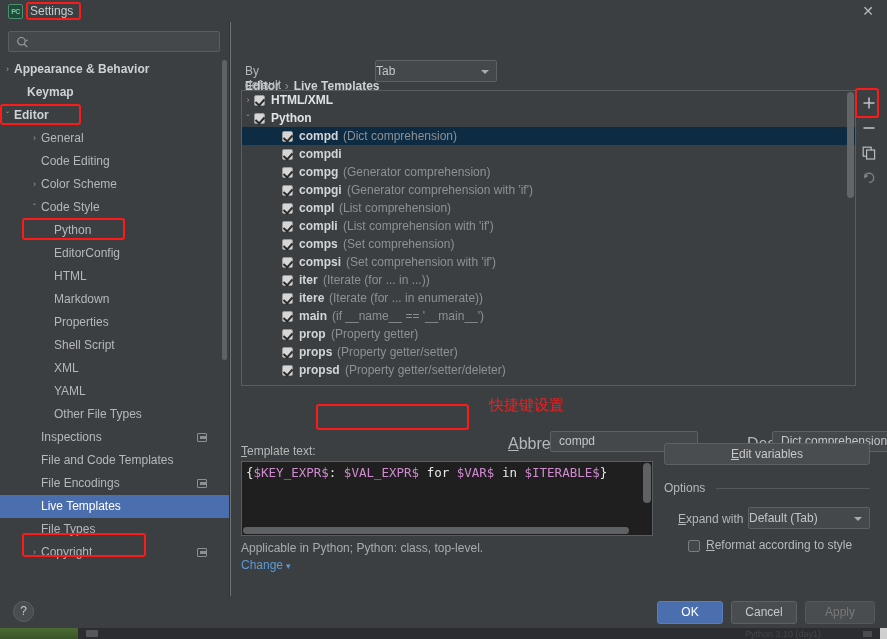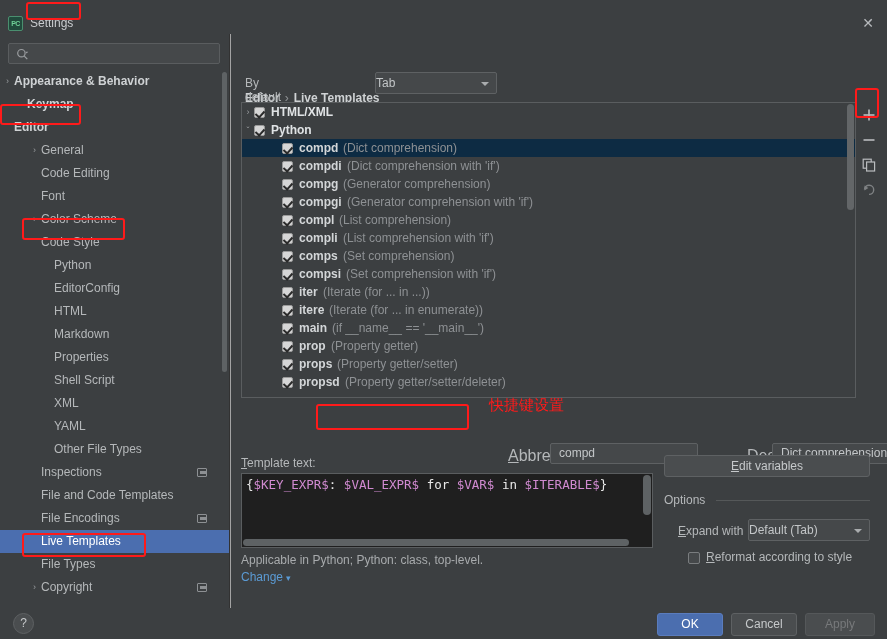--- a/index.html
+++ b/index.html
@@ -17,22 +17,22 @@
   .bg-strip { position:absolute; left:0; top:628px; width:887px; height:11px; background:#2b2d30; }
   .bg-green { position:absolute; left:0; top:628px; width:78px; height:11px;
               background:linear-gradient(180deg,#4a6b34,#3a5428); }
   .bg-taskitem { position:absolute; left:86px; top:630px; width:12px; height:7px; background:#55585a; border-radius:1px;}
   .bg-right { position:absolute; left:705px; top:628px; width:182px; height:11px; background:#2b2d30;}
   .bg-ghost { position:absolute; top:629px; left:745px; font-size:9px; color:#43464a; white-space:nowrap;}
   .bg-ghosticon { position:absolute; left:863px; top:631px; width:9px; height:6px; background:#4a4d50; }
   .bg-whitebar { position:absolute; left:880px; top:628px; width:7px; height:11px; background:#cfcfcf; }
 
   
-  .dialog { position:absolute; left:0; top:12px; width:887px; height:628px;
-            background:#a3a3a3; }
+  .dialog { position:absolute; left:0; top:0; width:887px; height:628px;
+            background:#737373; }
 
   
   .titlebar { position:absolute; left:0; top:0; width:887px; height:22px; background:#3c3f41; }
   .app-icon { position:absolute; left:8px; top:4px; width:15px; height:15px;
               background:#214a3c; border:1px solid #4a8f6f; border-radius:2px;
               font-size:7px; font-weight:bold; color:#6fcf97; text-align:center; line-height:13px;
               letter-spacing:-0.5px; }
   .title-text { position:absolute; left:30px; top:4px; font-size:12px; color:#c9cccf; }
   .close-btn { position:absolute; right:10px; top:3px; width:18px; height:18px;
                color:#b7babd; font-size:14px; text-align:center; line-height:17px; cursor:pointer; }
@@ -196,23 +196,20 @@
             <span class="lbl" style="left: 14px;">Editor</span>
           </div>
           <div class="tnode">
             <span class="arrow" style="left: 28px;">›</span>
             <span class="lbl" style="left: 41px;">General</span>
           </div>
           <div class="tnode">
             <span class="lbl" style="left: 41px;">Code Editing</span>
           </div>
           <div class="tnode">
-            <span class="lbl" style="left: 41px;">Font</span>
-          </div>
-          <div class="tnode">
             <span class="arrow" style="left: 28px;">›</span>
             <span class="lbl" style="left: 41px;">Color Scheme</span>
           </div>
           <div class="tnode">
             <span class="arrow" style="left: 28px;">ˇ</span>
             <span class="lbl" style="left: 41px;">Code Style</span>
           </div>
           <div class="tnode">
             <span class="lbl" style="left: 54px;">Python</span>
           </div>
@@ -326,21 +323,20 @@
             <span class="abbr" style="left: 29px;">Python</span>
           </div>
           <div class="lrow selrow">
             <span class="cb" style="left: 40px;"></span>
             <span class="abbr" style="left: 57px;">compd</span>
             <span class="desc" style="left: 101px;">(Dict comprehension)</span>
           </div>
           <div class="lrow">
             <span class="cb" style="left: 40px;"></span>
             <span class="abbr" style="left: 57px;">compdi</span>
-            <span class="desc" style="left: 105px;">(Dict comprehension with 'if')</span>
           </div>
           <div class="lrow">
             <span class="cb" style="left: 40px;"></span>
             <span class="abbr" style="left: 57px;">compg</span>
             <span class="desc" style="left: 101px;">(Generator comprehension)</span>
           </div>
           <div class="lrow">
             <span class="cb" style="left: 40px;"></span>
             <span class="abbr" style="left: 57px;">compgi</span>
             <span class="desc" style="left: 105px;">(Generator comprehension with 'if')</span>

